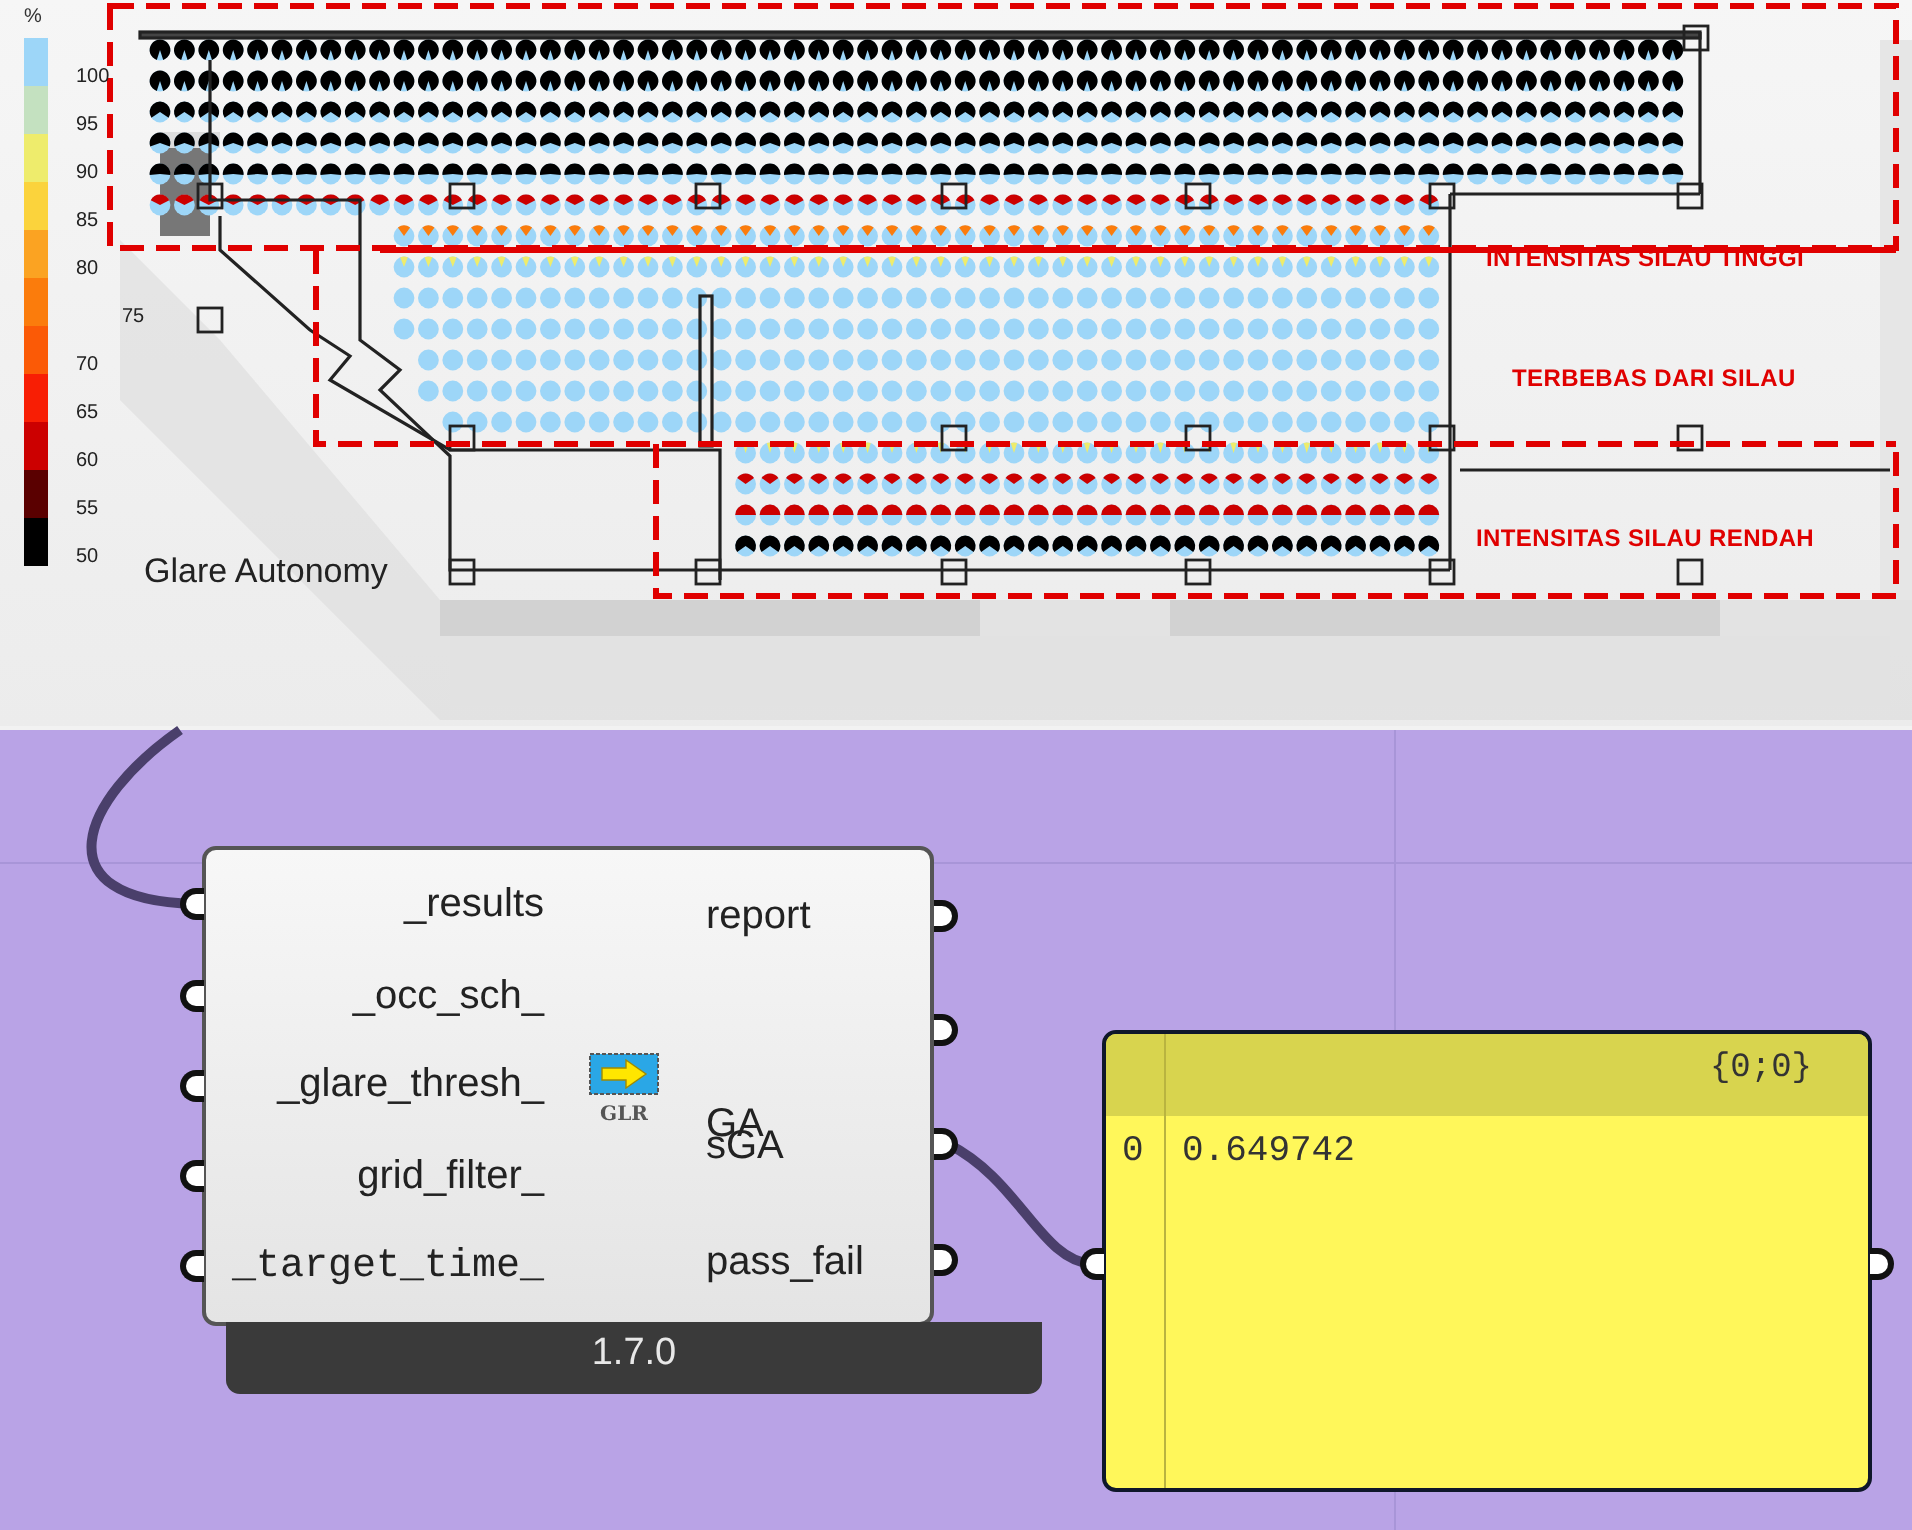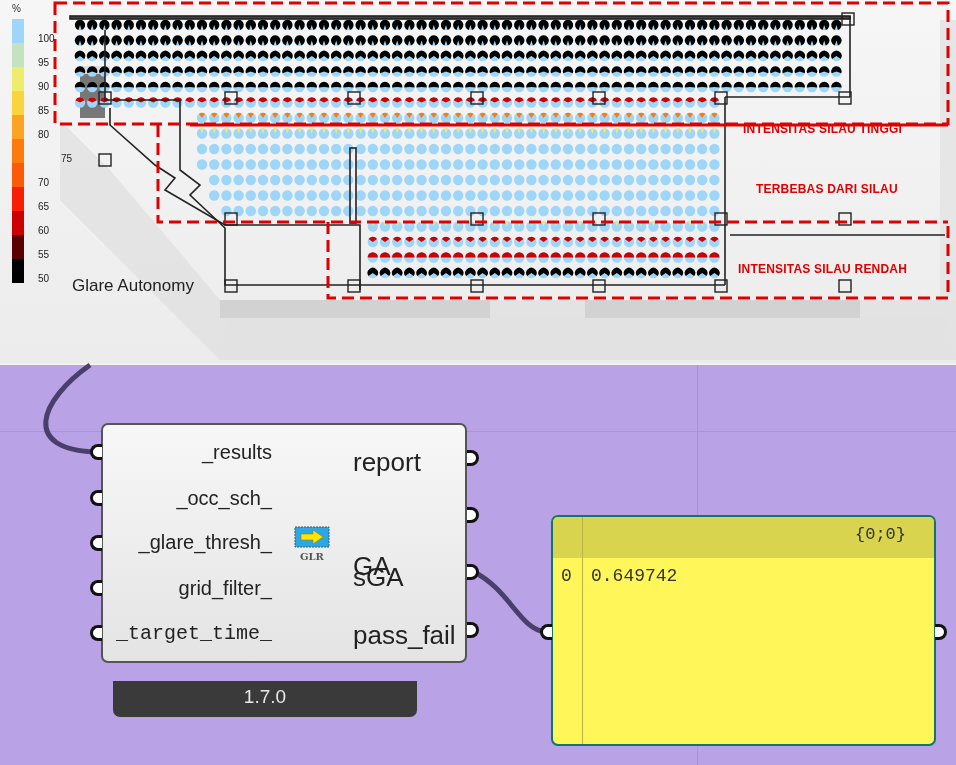--- a/index.html
+++ b/index.html
@@ -9,28 +9,28 @@
   .legend-title{position:absolute;left:12px;top:3px;font-size:10px;color:#333;}
   .legend{position:absolute;left:12px;top:19px;width:12px;}
   .legend-swatch{width:12px;height:24px;}
   .legend-label{position:absolute;left:26px;font-size:10px;color:#222;}
   .viz-caption{position:absolute;left:72px;top:276px;font-size:17px;color:#222;}
   .zone-label{position:absolute;color:#e00000;font-weight:bold;font-size:12px;letter-spacing:0.2px;white-space:nowrap;margin-top:16px;}
   #canvas{position:absolute;left:0;top:363px;width:956px;height:402px;background:#b9a3e6;border-top:2px solid #f2f2f2;}
   .gridline-v{position:absolute;top:0;bottom:0;width:1px;background:#a895d8;}
   .gridline-h{position:absolute;left:0;right:0;height:1px;background:#a895d8;}
   .component{position:absolute;left:101px;top:423px;width:366px;height:240px;border:2px solid #555;border-radius:7px;background:linear-gradient(180deg,#f7f7f7 0%,#e4e4e4 100%);box-sizing:border-box;}
-  .comp-footer{position:absolute;left:113px;top:661px;width:304px;height:36px;background:#3a3a3a;border-radius:0 0 7px 7px;color:#e8e8e8;font-size:19px;text-align:center;line-height:32px;margin-top:20px;}
+  .comp-footer{position:absolute;left:113px;top:661px;width:408px;height:36px;background:#3a3a3a;border-radius:0 0 7px 7px;color:#e8e8e8;font-size:19px;text-align:center;line-height:32px;}
   .in-label{position:absolute;right:193px;font-size:20px;color:#222;text-align:right;white-space:nowrap;}
-  .out-label{position:absolute;left:250px;font-size:26px;color:#222;white-space:nowrap;}
+  .out-label{position:absolute;left:250px;font-size:20px;color:#222;white-space:nowrap;}
   .port{position:absolute;width:12px;height:16px;border:3px solid #111;background:#fff;box-sizing:border-box;}
   .port-l{border-radius:10px 0 0 10px;border-right:none;}
   .port-r{border-radius:0 10px 10px 0;border-left:none;}
   .glr-icon{position:absolute;left:190px;top:100px;width:40px;height:40px;}
-  .panel{position:absolute;left:551px;top:515px;width:385px;height:231px;border:2px solid #0f766e;border-radius:7px;background:#fff75a;overflow:hidden;box-sizing:border-box;}
+  .panel{position:absolute;left:551px;top:515px;width:385px;height:231px;border:2px solid #0f172a;border-radius:7px;background:#fff75a;overflow:hidden;box-sizing:border-box;}
   .panel-head{position:absolute;left:0;top:0;right:0;height:41px;background:#d8d44e;}
   .panel-path{position:absolute;right:28px;top:8px;font-family:"Liberation Mono",monospace;font-size:17px;color:#333;}
   .panel-divider{position:absolute;left:29px;top:0;bottom:0;width:1px;background:#b9b440;}
   .panel-index{position:absolute;left:8px;top:49px;font-family:"Liberation Mono",monospace;font-size:18px;color:#333;}
   .panel-value{position:absolute;left:38px;top:49px;font-family:"Liberation Mono",monospace;font-size:18px;color:#333;}
   #wires{position:absolute;left:0;top:0;}
 </style>
 </head>
 <body>
 

